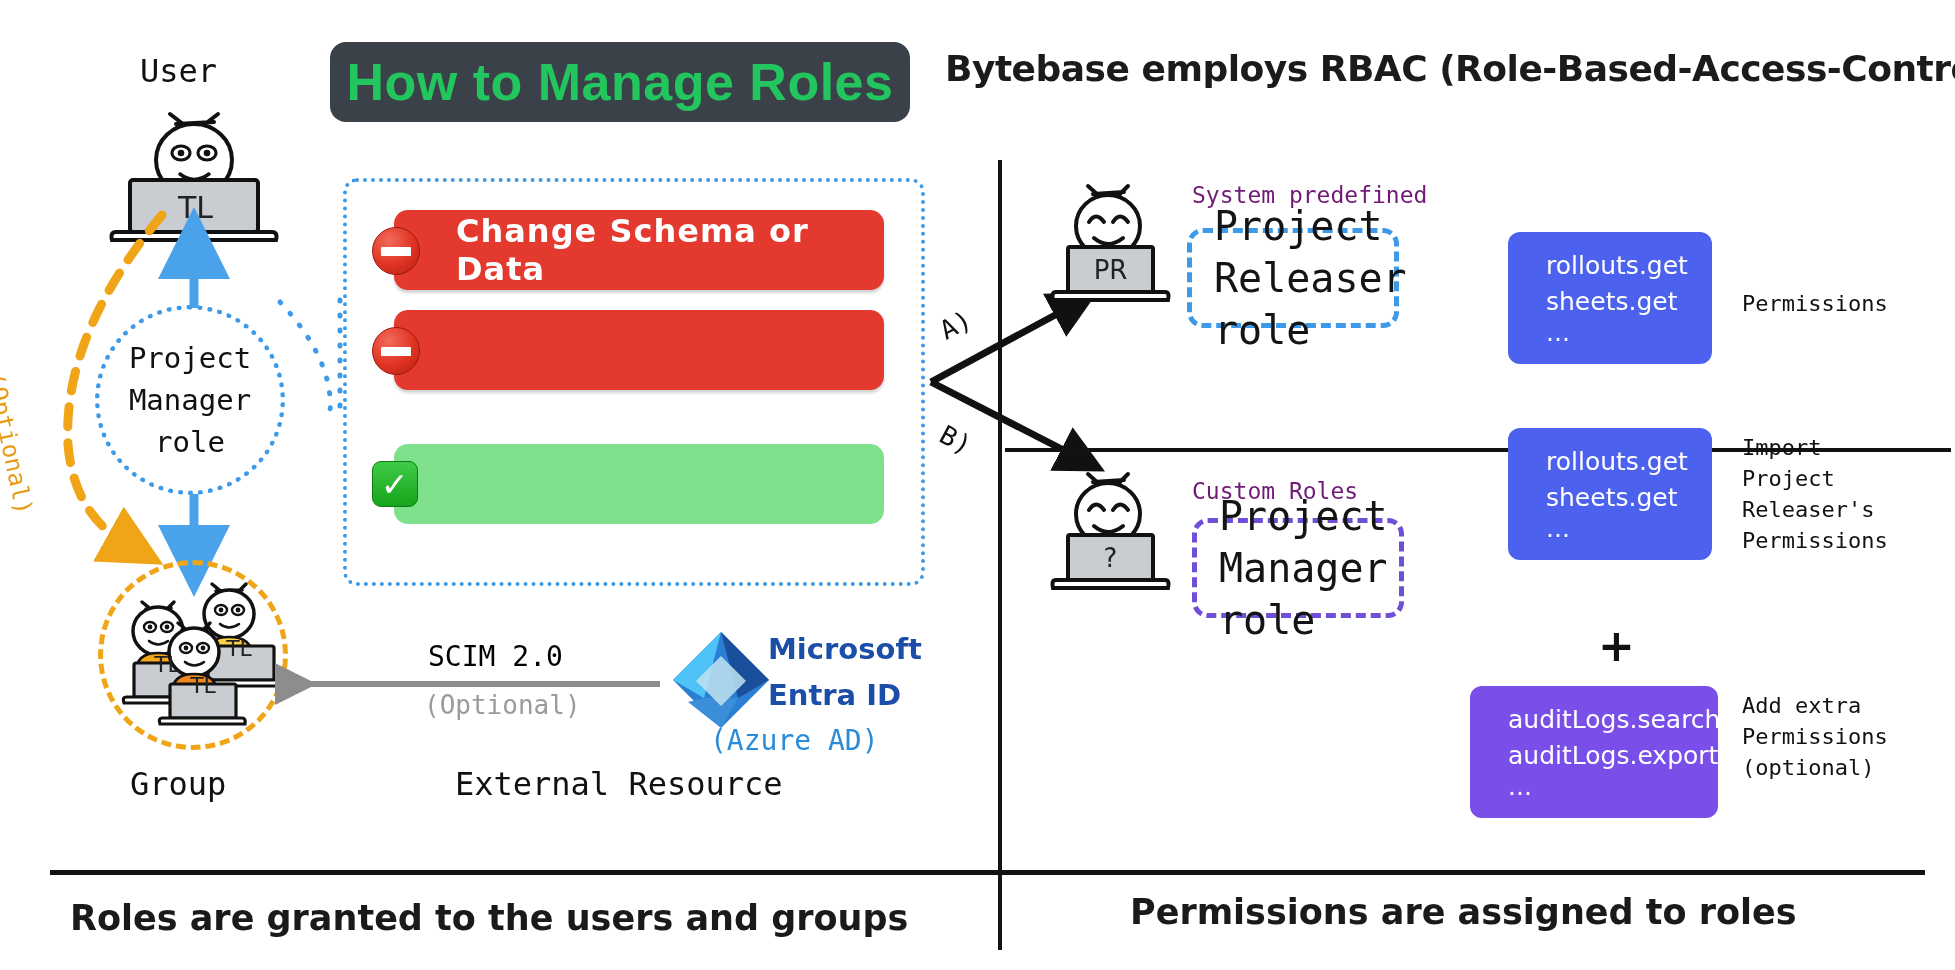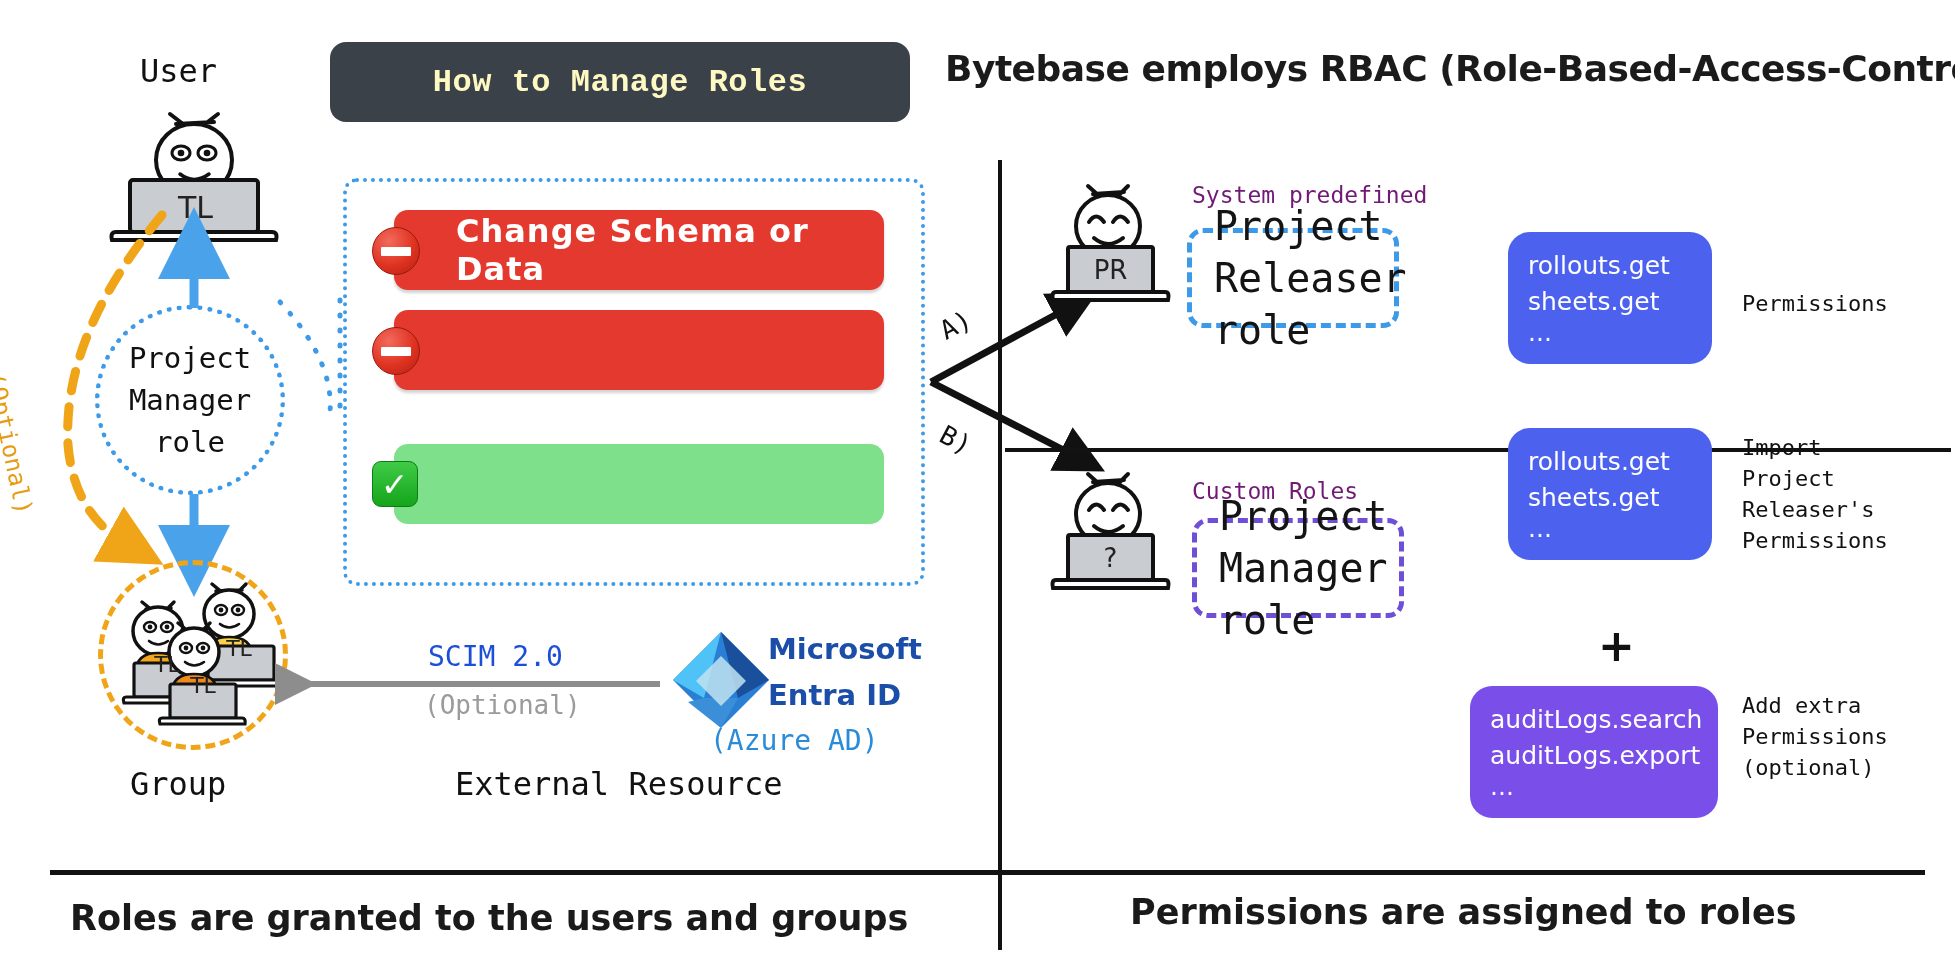--- a/index.html
+++ b/index.html
@@ -8,22 +8,22 @@
   .abs{position:absolute;}
   .hand{font-family:"DejaVu Sans",sans-serif;font-weight:bold;color:#1a1a1a;}
 
   
   #title-pill{
     left:330px;top:42px;width:580px;height:80px;
     background:#3b4148;border-radius:16px;
     display:flex;align-items:center;justify-content:center;
   }
   #title-pill .t{
-    font-family:Liberation Mono, monospace;font-weight:bold;
-    font-size:32px;color:#fef9c3;letter-spacing:.5px;white-space:nowrap;
+    font-family:Liberation Sans, sans-serif;font-weight:bold;
+    font-size:52px;color:#22c55e;letter-spacing:.5px;white-space:nowrap;
   }
   #rbac-head{
     left:945px;top:48px;font-family:"DejaVu Sans",sans-serif;font-weight:bold;
     font-size:36px;color:#1b1b1b;white-space:nowrap;letter-spacing:-.5px;
   }
 
   
   .cap-lg{font-family:"DejaVu Sans Mono",monospace;font-size:32px;color:#111;}
   .cap-md{font-family:"DejaVu Sans Mono",monospace;font-size:23px;color:#701a75;}
   .cap-sm{font-family:"DejaVu Sans Mono",monospace;font-size:22px;color:#111;line-height:31px;}
@@ -70,21 +70,21 @@
     font-family:"DejaVu Sans Mono",monospace;font-size:40px;line-height:52px;
     color:#141414;white-space:pre-line;
   }
   #releaser-box{left:1187px;top:228px;width:212px;height:100px;
     border:5px dashed #3d9ae8;}
   #manager-box{left:1192px;top:518px;width:212px;height:100px;
     border:5px dashed #6f4fd6;}
 
   
   .chip{
-    position:absolute;border-radius:22px;padding:16px 22px 18px 20px;
+    position:absolute;border-radius:12px;padding:16px 22px 18px 38px;
     box-sizing:border-box;font-family:"DejaVu Sans",sans-serif;
     font-size:25px;line-height:36px;color:#fff;
   }
   .chip .dots{display:block;font-size:25px;line-height:26px;opacity:.95;}
   .chip-blue{background:#4c62ee;}
   .chip-purple{background:#7a4ee8;}
 
   
   #pm-circle{
     left:95px;top:305px;width:190px;height:190px;border-radius:50%;
@@ -100,21 +100,21 @@
 
   
   #v-divider{left:998px;top:160px;width:4px;height:790px;background:#121212;}
   #h-right{left:1005px;top:448px;width:946px;height:4px;background:#121212;}
   #h-bottom{left:50px;top:870px;width:1875px;height:5px;background:#121212;}
 
   
   #ms-text1,#ms-text2{font-family:"DejaVu Sans",sans-serif;font-weight:bold;
     font-size:29px;color:#1a4ea8;white-space:nowrap;}
   #azure-ad{font-family:"DejaVu Sans Mono",monospace;font-size:28px;color:#2a8cd8;}
-  #scim-txt{font-family:"DejaVu Sans Mono",monospace;font-size:28px;color:#1d4ed8;}
+  #scim-txt{font-family:"DejaVu Sans Mono",monospace;font-size:28px;color:#000000;}
   #scim-opt{font-family:"DejaVu Sans Mono",monospace;font-size:26px;color:#9b9b9b;}
 
   #optional-lbl{
     left:8px;top:370px;font-family:"DejaVu Sans Mono",monospace;font-size:24px;
     color:#e79a12;transform:rotate(78deg);transform-origin:left top;white-space:nowrap;
   }
   .plus-sign{font-family:"DejaVu Sans",sans-serif;font-weight:bold;font-size:44px;color:#111;}
   .ab-lbl{font-family:"DejaVu Sans Mono",monospace;font-size:26px;color:#111;}
   svg{overflow:visible;}
 </style>

